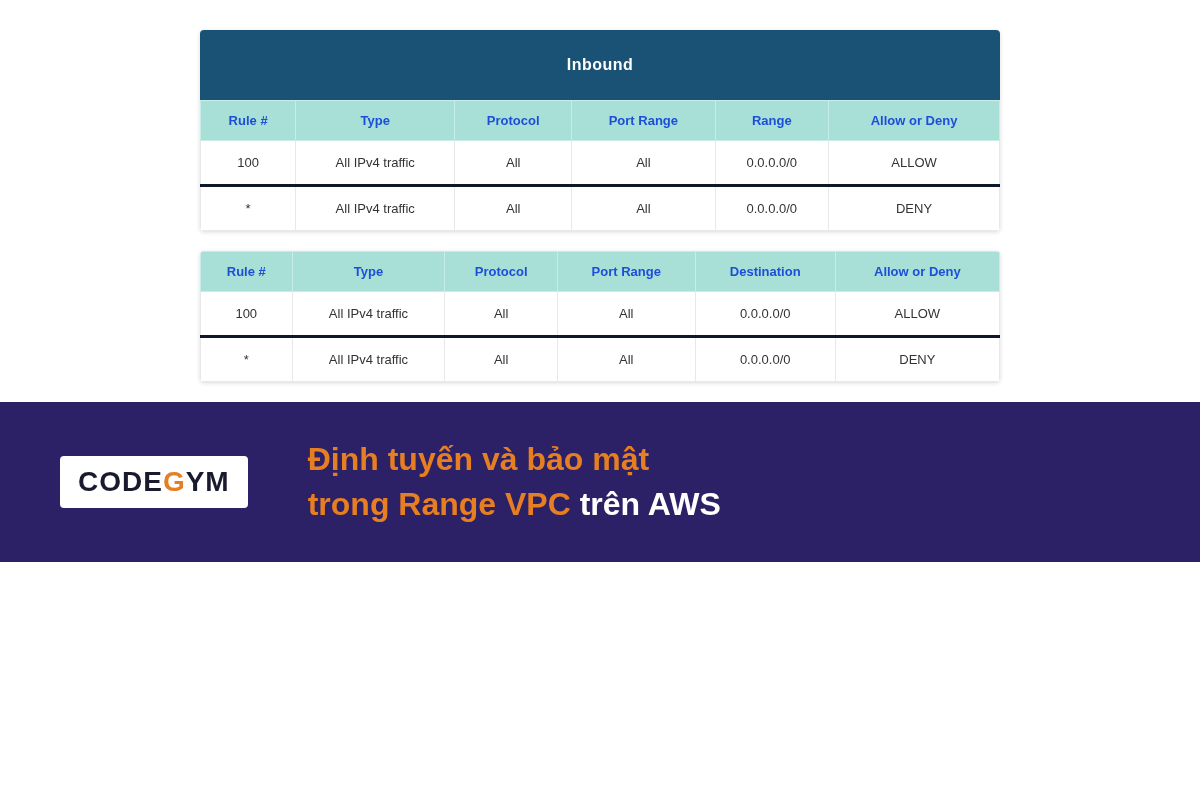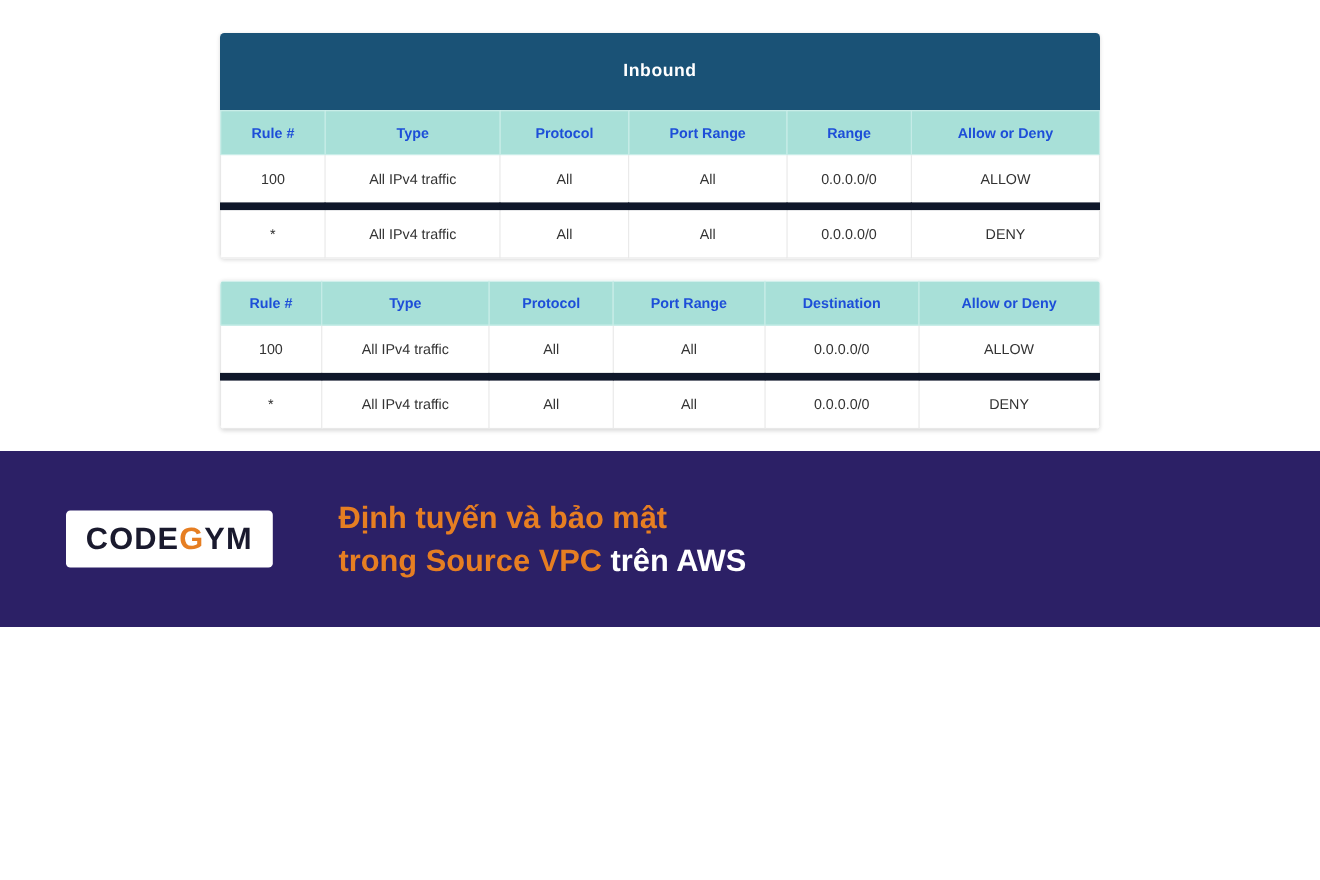--- a/index.html
+++ b/index.html
@@ -49,21 +49,21 @@
     thead th {
       padding: 12px 10px;
       font-size: 13px;
       font-weight: bold;
       color: #1d4ed8;
       text-align: center;
       border: 1px solid #c8ede8;
     }
 
     tbody tr {
-      border-bottom: 7px solid #0f172a;
+      border-bottom: 3px solid #0f172a;
     }
 
     tbody tr:last-child {
       border-bottom: none;
     }
 
     tbody td {
       padding: 14px 10px;
       font-size: 13px;
       color: #333;
@@ -94,21 +94,21 @@
       font-weight: 900;
       color: #1a1a2e;
       letter-spacing: 1px;
     }
 
     .logo-text .logo-g {
       color: #e67e22;
     }
 
     .footer-title {
-      font-size: 28px;
+      font-size: 32px;
       font-weight: bold;
       color: #e67e22;
       line-height: 1.4;
     }
 
     .footer-title .white-part {
       color: #ffffff;
       margin-top: 28px;
     }
   </style>
@@ -186,16 +186,16 @@
 
 </div>
 
 <div class="footer-bar">
   <div class="logo-box">
     <span class="logo-text">CODE<span class="logo-g">G</span>YM</span>
   </div>
   <div>
     <div class="footer-title">
       <span>Định tuyến và bảo mật</span><br>
-      <span>trong Source VPC</span><span class="white-part"> trên AWS</span>
+      <span>trong Range VPC</span><span class="white-part"> trên AWS</span>
     </div>
   </div>
 </div>
 
 </body></html>

